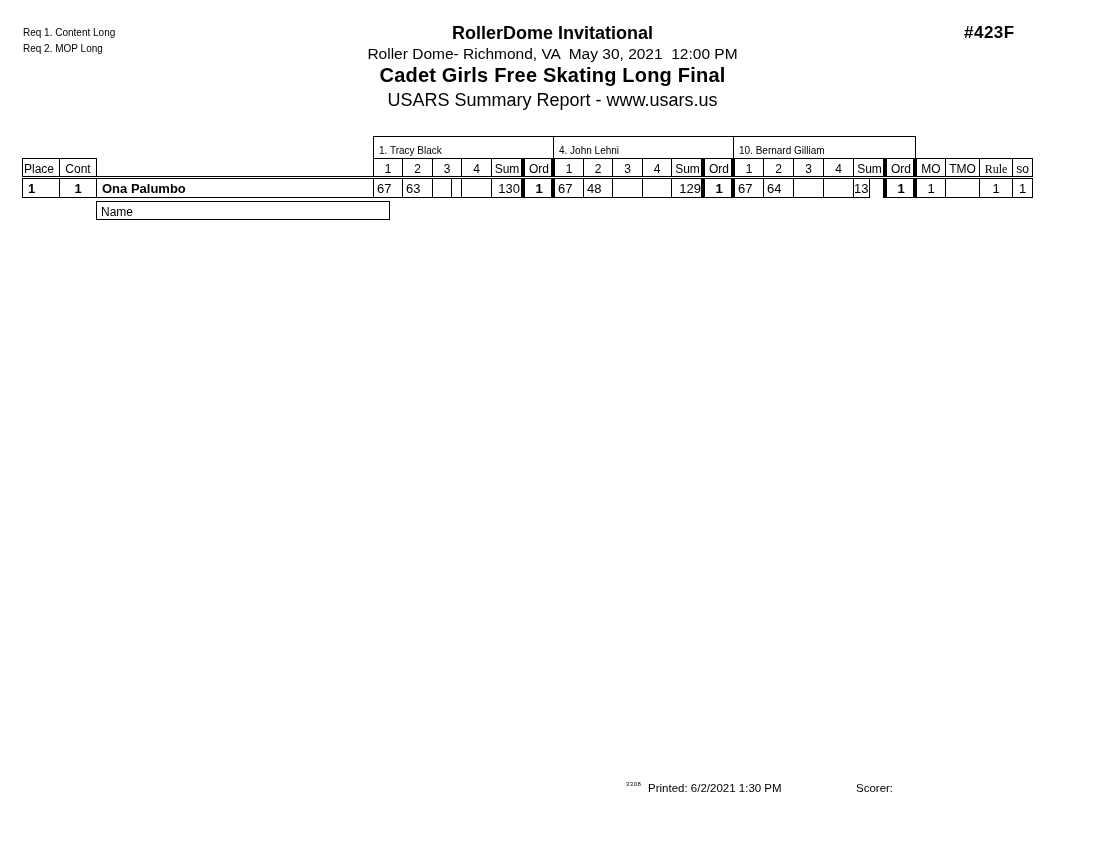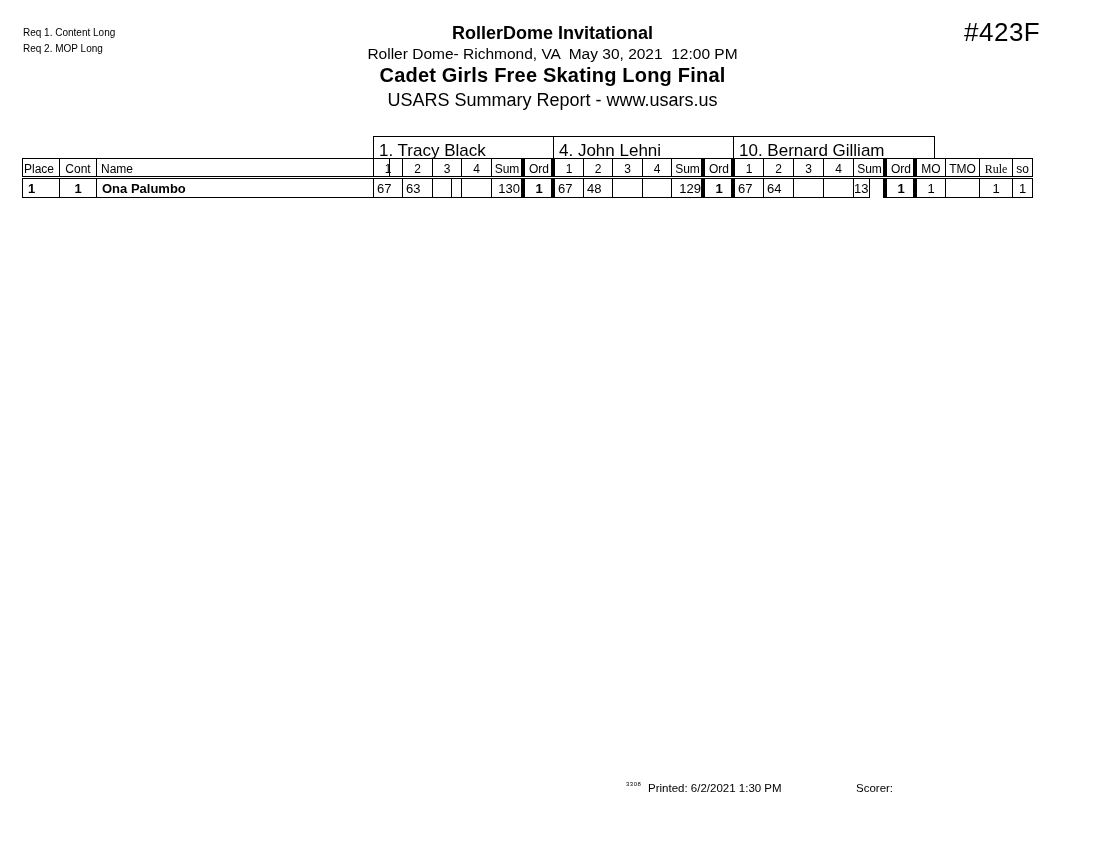--- a/index.html
+++ b/index.html
@@ -3,55 +3,55 @@
 <meta charset="utf-8">
 <style>
   html, body { margin: 0; padding: 0; background: #ffffff; }
   body { width: 1100px; height: 850px; position: relative; font-family: "Liberation Sans", sans-serif; color: #000; overflow: hidden; }
   .req { position: absolute; left: 23px; font-size: 10px; line-height: 16px; }
   .center { position: absolute; left: 0; width: 1105px; text-align: center; white-space: pre; }
   .title { top: 23px; font-size: 18px; font-weight: bold; }
   .sub { top: 45px; font-size: 15.5px; }
   .event { top: 64px; font-size: 20px; font-weight: bold; letter-spacing: 0.2px; }
   .report { top: 90px; font-size: 18px; }
-  .evnum { position: absolute; left: 964px; top: 17px; font-size: 26px; font-weight: normal; letter-spacing: 0.5px; }
+  .evnum { position: absolute; left: 964px; top: 23px; font-size: 17px; font-weight: bold; letter-spacing: 0.5px; }
 
   .cell { position: absolute; box-sizing: border-box; border: 1px solid #000; font-size: 12px; line-height: 16px; white-space: nowrap; overflow: hidden; }
   .hdr { top: 158px; height: 19px; padding-top: 2px; }
   .row { top: 178px; height: 20px; padding-top: 2px; font-size: 13px; }
   .c { text-align: center; }
   .r { text-align: right; padding-right: 2px; }
   .l { text-align: left; padding-left: 3px; }
   .b { font-weight: bold; }
-  .judge { top: 136px; height: 22px; font-size: 17px; padding-left: 5px; padding-top: 6px; border-bottom: none; }
+  .judge { top: 136px; height: 22px; font-size: 10px; padding-left: 5px; padding-top: 6px; border-bottom: none; }
   .thick-l { border-left: 4px solid #000; }
   .hdr-line { position: absolute; left: 22px; width: 1011px; top: 176px; height: 3px; border-top: 1px solid #000; border-bottom: 1px solid #000; box-sizing: border-box; background: #fff; }
 
   .footer { position: absolute; top: 782px; font-size: 11.5px; }
   .tiny { position: absolute; left: 626px; top: 781px; font-size: 6px; letter-spacing: 0.5px; }
 </style>
 </head>
 <body>
 
 <div class="req" style="top:25px;">Req  1.  Content Long</div>
 <div class="req" style="top:41px;">Req  2.  MOP Long</div>
 
 <div class="center title">RollerDome Invitational</div>
 <div class="center sub">Roller Dome- Richmond, VA  May 30, 2021  12:00 PM</div>
 <div class="center event">Cadet Girls Free Skating Long Final</div>
 <div class="center report">USARS Summary Report - www.usars.us</div>
 <div class="evnum">#423F</div>
 
 <div class="cell judge" style="left:373px; width:181px;">1. Tracy Black</div>
 <div class="cell judge" style="left:553px; width:181px;">4.  John Lehni</div>
-<div class="cell judge" style="left:733px; width:202px;">10.  Bernard Gilliam</div>
+<div class="cell judge" style="left:733px; width:183px;">10.  Bernard Gilliam</div>
 
 <div class="cell hdr l" style="left:22px; width:38px; padding-left:1px;">Place</div>
 <div class="cell hdr c" style="left:59px; width:38px;">Cont</div>
-<div class="cell hdr l" style="left:96px; width:294px; padding-left:4px;">Name</div>
+<div class="cell hdr l" style="left:96px; width:294px; padding-left:4px;margin-top:43px;">Name</div>
 
 <div class="cell hdr c" style="left:373px; width:30px;">1</div>
 <div class="cell hdr c" style="left:402px; width:31px;">2</div>
 <div class="cell hdr c" style="left:432px; width:30px;">3</div>
 <div class="cell hdr c" style="left:461px; width:31px;">4</div>
 <div class="cell hdr c" style="left:491px; width:32px;">Sum</div>
 <div class="cell hdr c thick-l" style="left:521px; width:33px;">Ord</div>
 
 <div class="cell hdr c thick-l" style="left:551px; width:33px;">1</div>
 <div class="cell hdr c" style="left:583px; width:30px;">2</div>

